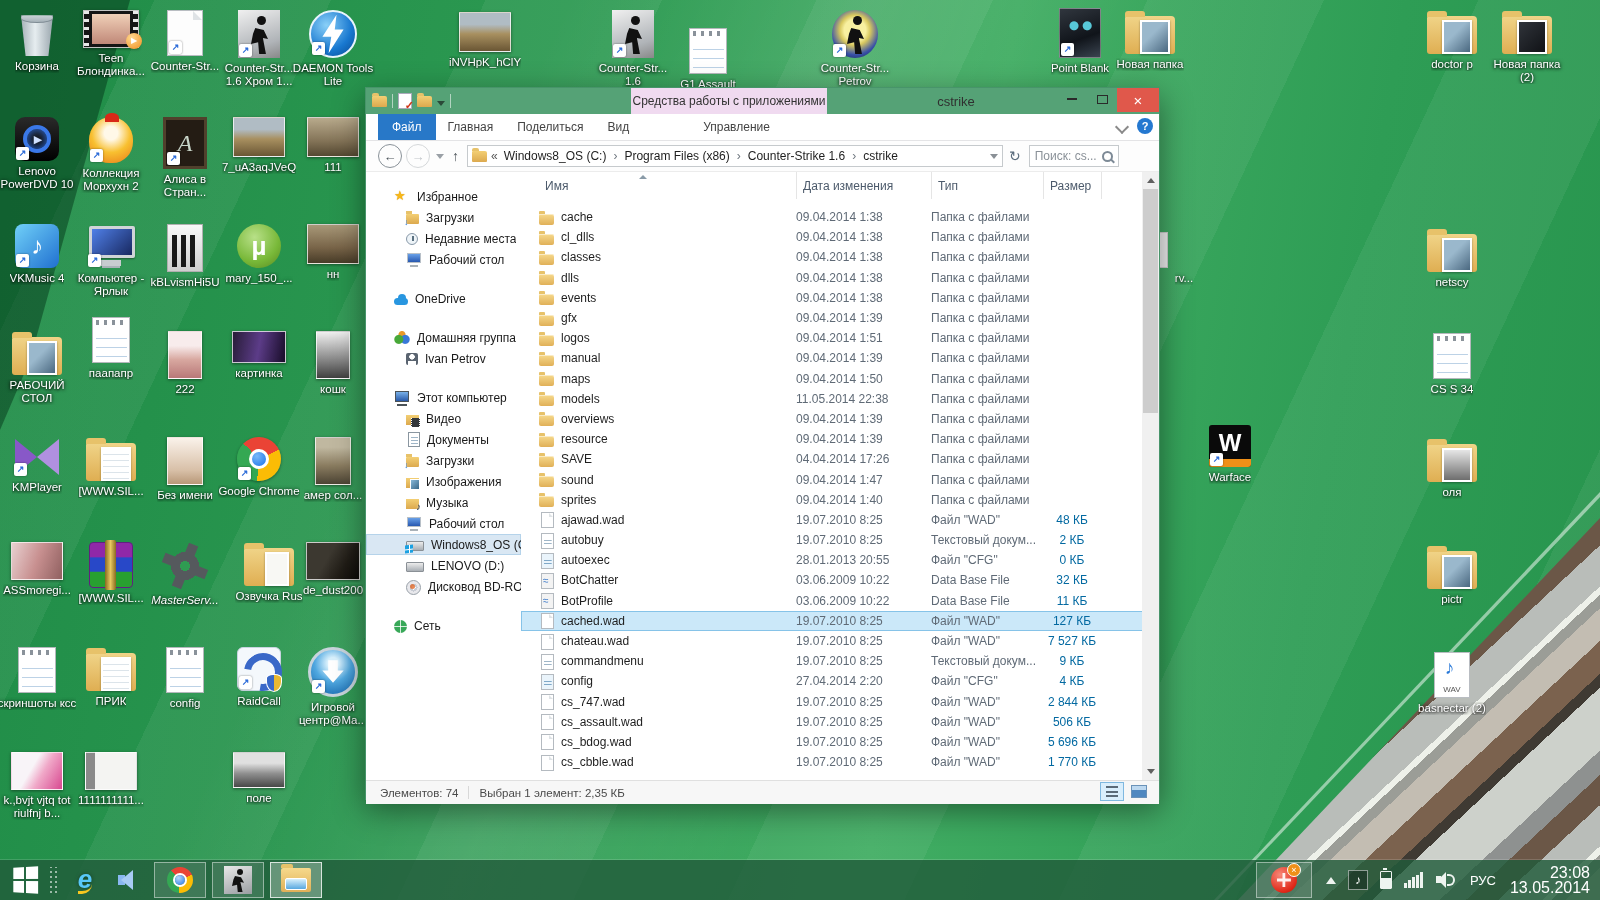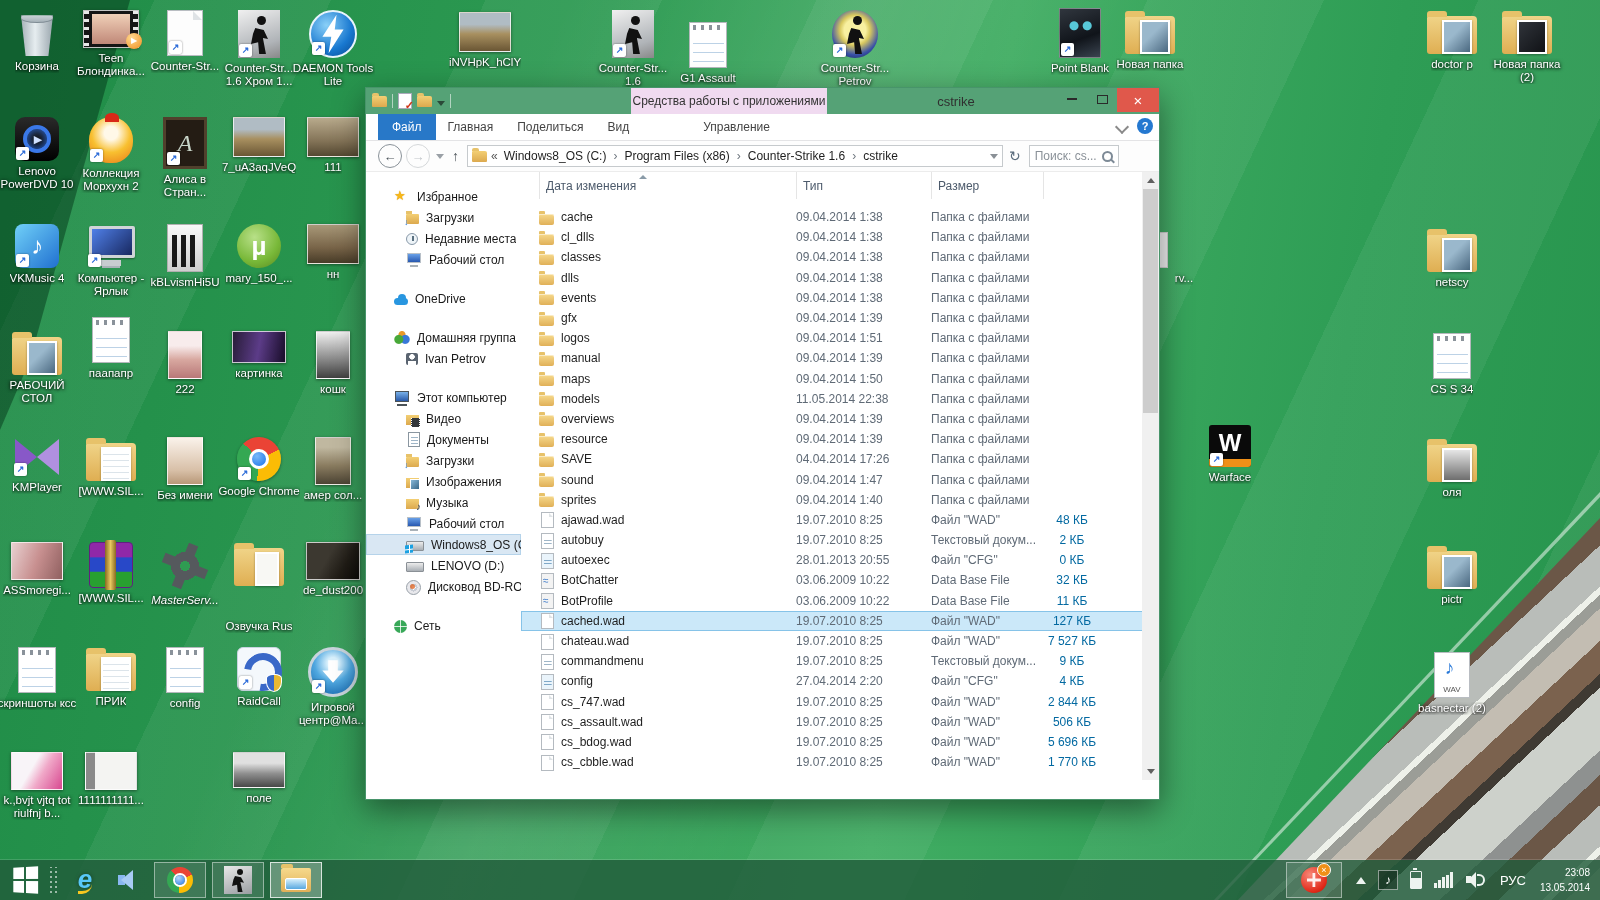--- a/index.html
+++ b/index.html
@@ -325,21 +325,21 @@
     background:linear-gradient(#eef4f0,#eef4f0) 0 100%/3px 5px,linear-gradient(#eef4f0,#eef4f0) 4px 100%/3px 8px,
       linear-gradient(#eef4f0,#eef4f0) 8px 100%/3px 11px,linear-gradient(#eef4f0,#eef4f0) 12px 100%/3px 13px,
       linear-gradient(#eef4f0,#eef4f0) 16px 100%/3px 16px;background-repeat:no-repeat;}
   .tray-vol{width:20px;height:18px;position:relative;}
   .tray-vol::before{content:"";position:absolute;left:0;top:5px;width:5px;height:7px;background:#eef4f0;}
   .tray-vol::after{content:"";position:absolute;left:2px;top:1px;border-top:8px solid rgba(0,0,0,0);
     border-bottom:8px solid rgba(0,0,0,0);border-right:8px solid #eef4f0;}
   .tray-vol .arc{position:absolute;right:1px;top:3px;width:8px;height:12px;border:2px solid #eef4f0;border-left:none;
     border-radius:0 8px 8px 0;box-sizing:border-box;}
   .lang{margin-left:14px;color:#fff;font-size:13px;}
-  .clock{margin-left:14px;color:#fff;font-size:10px;text-align:right;line-height:15px;}
+  .clock{margin-left:14px;color:#fff;font-size:16px;text-align:right;line-height:15px;}
 </style>
 </head>
 <body>
 
 <div class="desktop">
   <div class="wp-sheen"></div>
   <div class="wp-dark"></div>
   <div class="wp-line"></div>
   <div class="wp-metal"></div>
   <div id="desktop-icons">
@@ -470,21 +470,21 @@
         <div class="dlabel">ASSmoregi...</div>
       </div>
       <div class="dicon" style="left: 69px; top: 542px;">
         <div class="art art-winrar"></div>
         <div class="dlabel">[WWW.SIL...</div>
       </div>
       <div class="dicon" style="left: 143px; top: 542px; font-style: italic;">
         <div class="art art-gear"></div>
         <div class="dlabel">MasterServ...</div>
       </div>
-      <div class="dicon" style="left: 217px; top: 542px; gap: 30px;">
+      <div class="dicon" style="left: 227px; top: 542px;">
         <div class="art art-folder-open"></div>
         <div class="dlabel">Озвучка Rus</div>
       </div>
       <div class="dicon" style="left: 291px; top: 542px;">
         <div class="art art-photo-game"></div>
         <div class="dlabel">de_dust200</div>
       </div>
       <div class="dicon" style="left: -5px; top: 647px;">
         <div class="art art-notepad"></div>
         <div class="dlabel">скриншоты ксс</div>
@@ -524,21 +524,21 @@
       <div class="dicon" style="left: 443px; top: 12px;">
         <div class="art art-photo-tan"></div>
         <div class="dlabel">iNVHpK_hClY</div>
       </div>
       <div class="dicon" style="left: 591px; top: 10px;">
         <div class="art art-cs">
           <span class="badge-sc">↗</span>
         </div>
         <div class="dlabel">Counter-Str... 1.6</div>
       </div>
-      <div class="dicon" style="left: 666px; top: 22px;">
+      <div class="dicon" style="left: 666px; top: 28px;">
         <div class="art art-notepad"></div>
         <div class="dlabel">G1 Assault</div>
       </div>
       <div class="dicon" style="left: 813px; top: 10px;">
         <div class="art art-cssrc">
           <span class="badge-sc">↗</span>
         </div>
         <div class="dlabel">Counter-Str... Petrov</div>
       </div>
       <div class="dicon" style="left: 1038px; top: 8px;">
@@ -716,20 +716,21 @@
             <span class="nlabel">Дисковод BD-ROM</span>
           </div>
           <div class="ngap" style="height: 18px;"></div>
           <div class="nitem">
             <span class="ni ni-network"></span>
             <span class="nlabel">Сеть</span>
           </div>
         </div>
       <div class="filesarea">
         <div class="fheader">
+          <div class="fh-cell">Имя</div>
           <div class="fh-cell fh-date">Дата изменения</div>
           <div class="fh-cell fh-type">Тип</div>
           <div class="fh-cell fh-size">Размер</div>
           <div class="fh-cell fh-extra"></div>
           <span class="sort-up"></span>
         </div>
         <div class="frows" id="file-rows">
             <div class="frow">
               <div class="fname">
                 <span class="fi fi-folder"></span>
@@ -988,20 +989,33 @@
               <i></i>
             </span>
           <span class="sb-thumb"></span>
           <span class="sb-down">
               <i></i>
             </span>
         </div>
       </div>
     </div>
 
+    <div class="statusbar">
+      <span class="st-count">Элементов: 74</span>
+      <span class="st-sep"></span>
+      <span>Выбран 1 элемент: 2,35 КБ</span>
+      <div class="viewbtns">
+        <span class="vb vb-details selected">
+            <i></i>
+          </span>
+        <span class="vb vb-thumbs">
+            <i></i>
+          </span>
+      </div>
+    </div>
   </div>
 
   <div class="taskbar">
     <span class="start">
       <span class="win-logo">
           <i></i>
           <i></i>
           <i></i>
           <i></i>
         </span>

